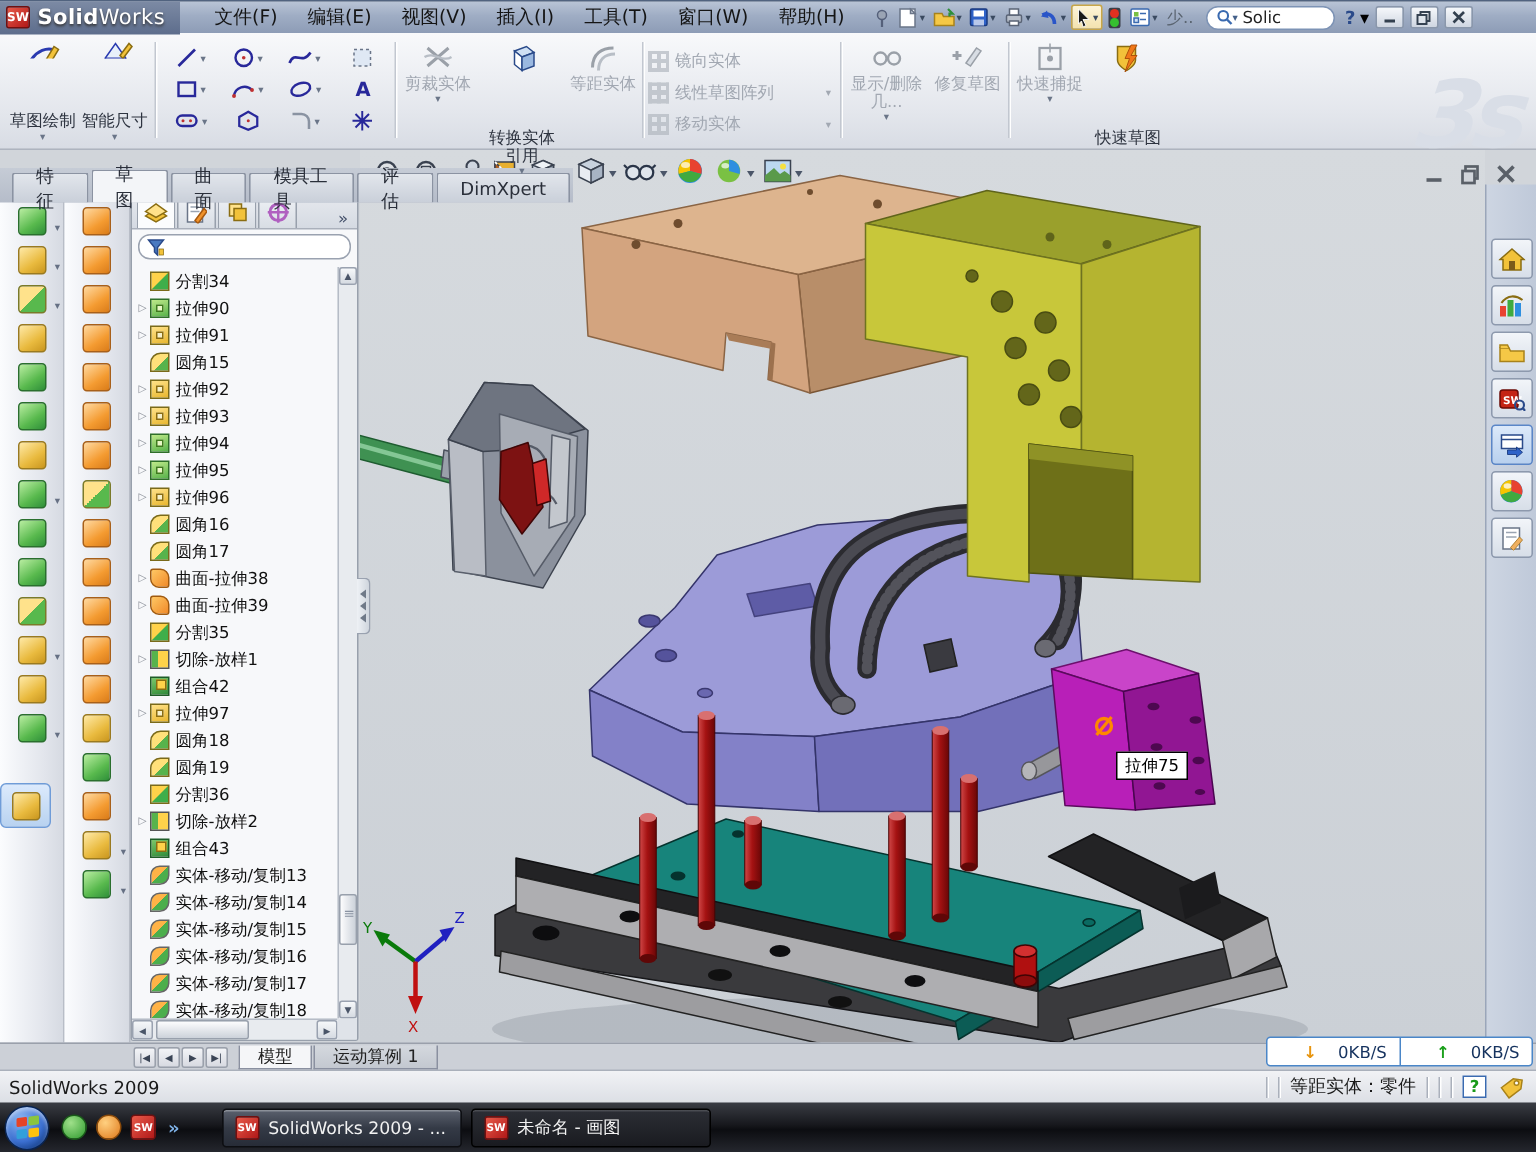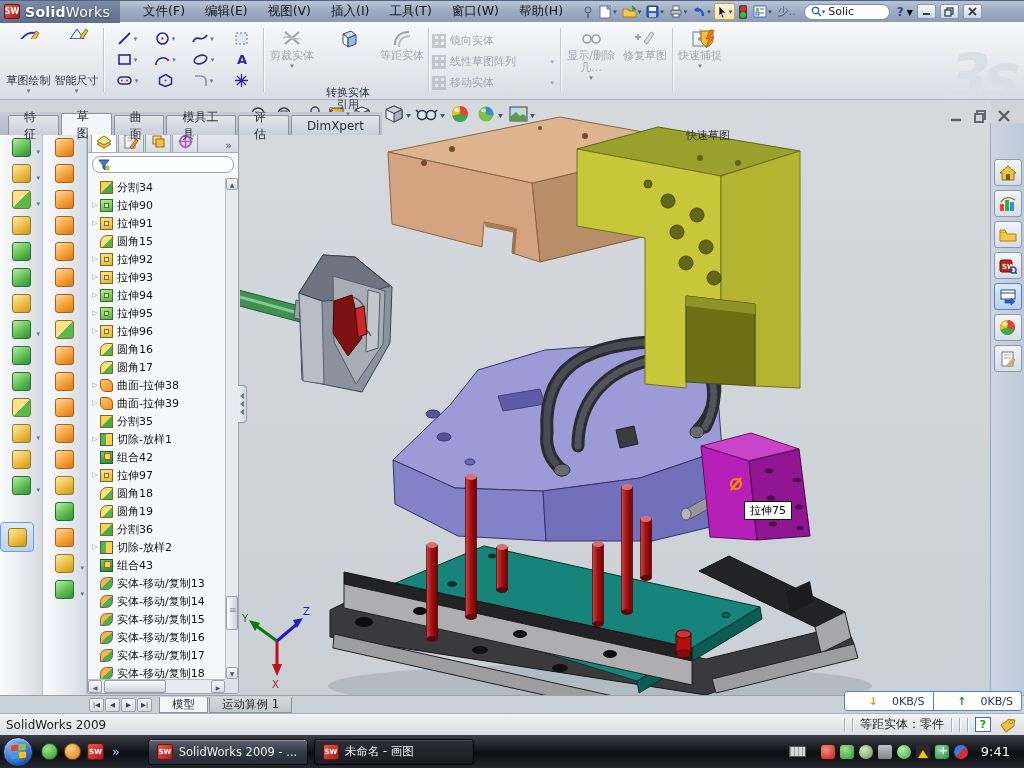--- a/index.html
+++ b/index.html
@@ -404,21 +404,21 @@
   <div class="vsep" style="left:263px;"></div>
 
   <div class="smallgrp dis" style="left:267px;top:6px;width:50px;">
     <svg width="22" height="22">
         <path d="M4,4 L18,16 M18,4 L4,16" stroke="#9aa0a8" stroke-width="2"></path>
         <path d="M2,10 C8,6 14,14 20,10" fill="none" stroke="#b8bec6" stroke-width="1.5"></path>
       </svg>
     <span class="lbl">剪裁实体</span>
       <span class="dd">▾</span>
   </div>
-  <div class="smallgrp en" style="left:321px;top:6px;width:54px;font-family:Liberation Serif, serif;">
+  <div class="smallgrp en" style="left:321px;top:6px;width:54px;">
     <svg width="22" height="22">
         <polygon points="6,6 14,3 19,7 11,10" fill="#cfe0f4" stroke="#2a4a8a"></polygon>
         <polygon points="6,6 11,10 11,19 6,15" fill="#fff" stroke="#2a4a8a"></polygon>
         <polygon points="11,10 19,7 19,16 11,19" fill="#9ab8e0" stroke="#2a4a8a"></polygon>
       </svg>
     <span class="lbl">转换实体引用</span>
       <span class="dd">▾</span>
   </div>
   <div class="smallgrp dis" style="left:379px;top:6px;width:46px;">
     <svg width="22" height="22">
@@ -470,21 +470,21 @@
   <div class="vsep" style="left:672px;"></div>
   <div class="smallgrp dis" style="left:676px;top:6px;width:48px;">
     <svg width="22" height="22">
         <rect x="4" y="4" width="14" height="14" fill="none" stroke="#9aa0a8" stroke-width="1.5"></rect>
         <circle cx="11" cy="11" r="2" fill="#9aa0a8"></circle>
         <line x1="11" y1="1" x2="11" y2="7" stroke="#9aa0a8"></line>
       </svg>
     <span class="lbl">快速捕捉</span>
       <span class="dd">▾</span>
   </div>
-  <div class="smallgrp en" style="left:684px;top:6px;width:48px;gap:44px;">
+  <div class="smallgrp en" style="left:728px;top:6px;width:48px;">
     <svg width="22" height="22">
         <path d="M4,3 L16,3 L16,12 C16,16 10,19 10,19 C10,19 4,16 4,12 Z" fill="#f2c23a" stroke="#8a6d12"></path>
         <polygon points="13,2 9,11 12,11 9,20 17,9 13,9 17,2" fill="#f07818" stroke="#a84a08" stroke-width=".6"></polygon>
       </svg>
     <span class="lbl">快速草图</span>
   </div>
   <div id="watermark">3s</div>
 </div>
 
 <div id="viewport">
@@ -1264,28 +1264,13 @@
       <div class="taskbtn active">
         <span style="width:16px;height:16px;border-radius:2px;background:linear-gradient(135deg,#e85a4a,#b01818);border:1px solid #701010;color:#fff;font-size:7px;font-weight:bold;display:flex;align-items:center;justify-content:center;flex:0 0 auto;">SW</span>
         <span class="tlabel2">SolidWorks 2009 - ...</span>
       </div>
 
       <div class="taskbtn">
         <span style="width:16px;height:16px;border-radius:2px;background:linear-gradient(135deg,#e85a4a,#b01818);border:1px solid #701010;color:#fff;font-size:7px;font-weight:bold;display:flex;align-items:center;justify-content:center;flex:0 0 auto;">SW</span>
         <span class="tlabel2">未命名 - 画图</span>
       </div>
     </div>
-  <div id="tray">
-    <span id="kbicon"></span>
-    <span style="display:flex;gap:5px;align-items:center;">
-
-    <span class="trayicon tr-red"></span>
-        <span class="trayicon tr-green"></span>
-        <span class="trayicon tr-gear"></span>
-        <span class="trayicon tr-spk"></span>
-        <span class="trayicon tr-sig"></span>
-        <span class="trayicon tr-warn"></span>
-        <span class="trayicon tr-plus"></span>
-        <span class="trayicon tr-split"></span>
-      </span>
-    <span id="clock">9:41</span>
-  </div>
 </div>
 
 </body></html>

